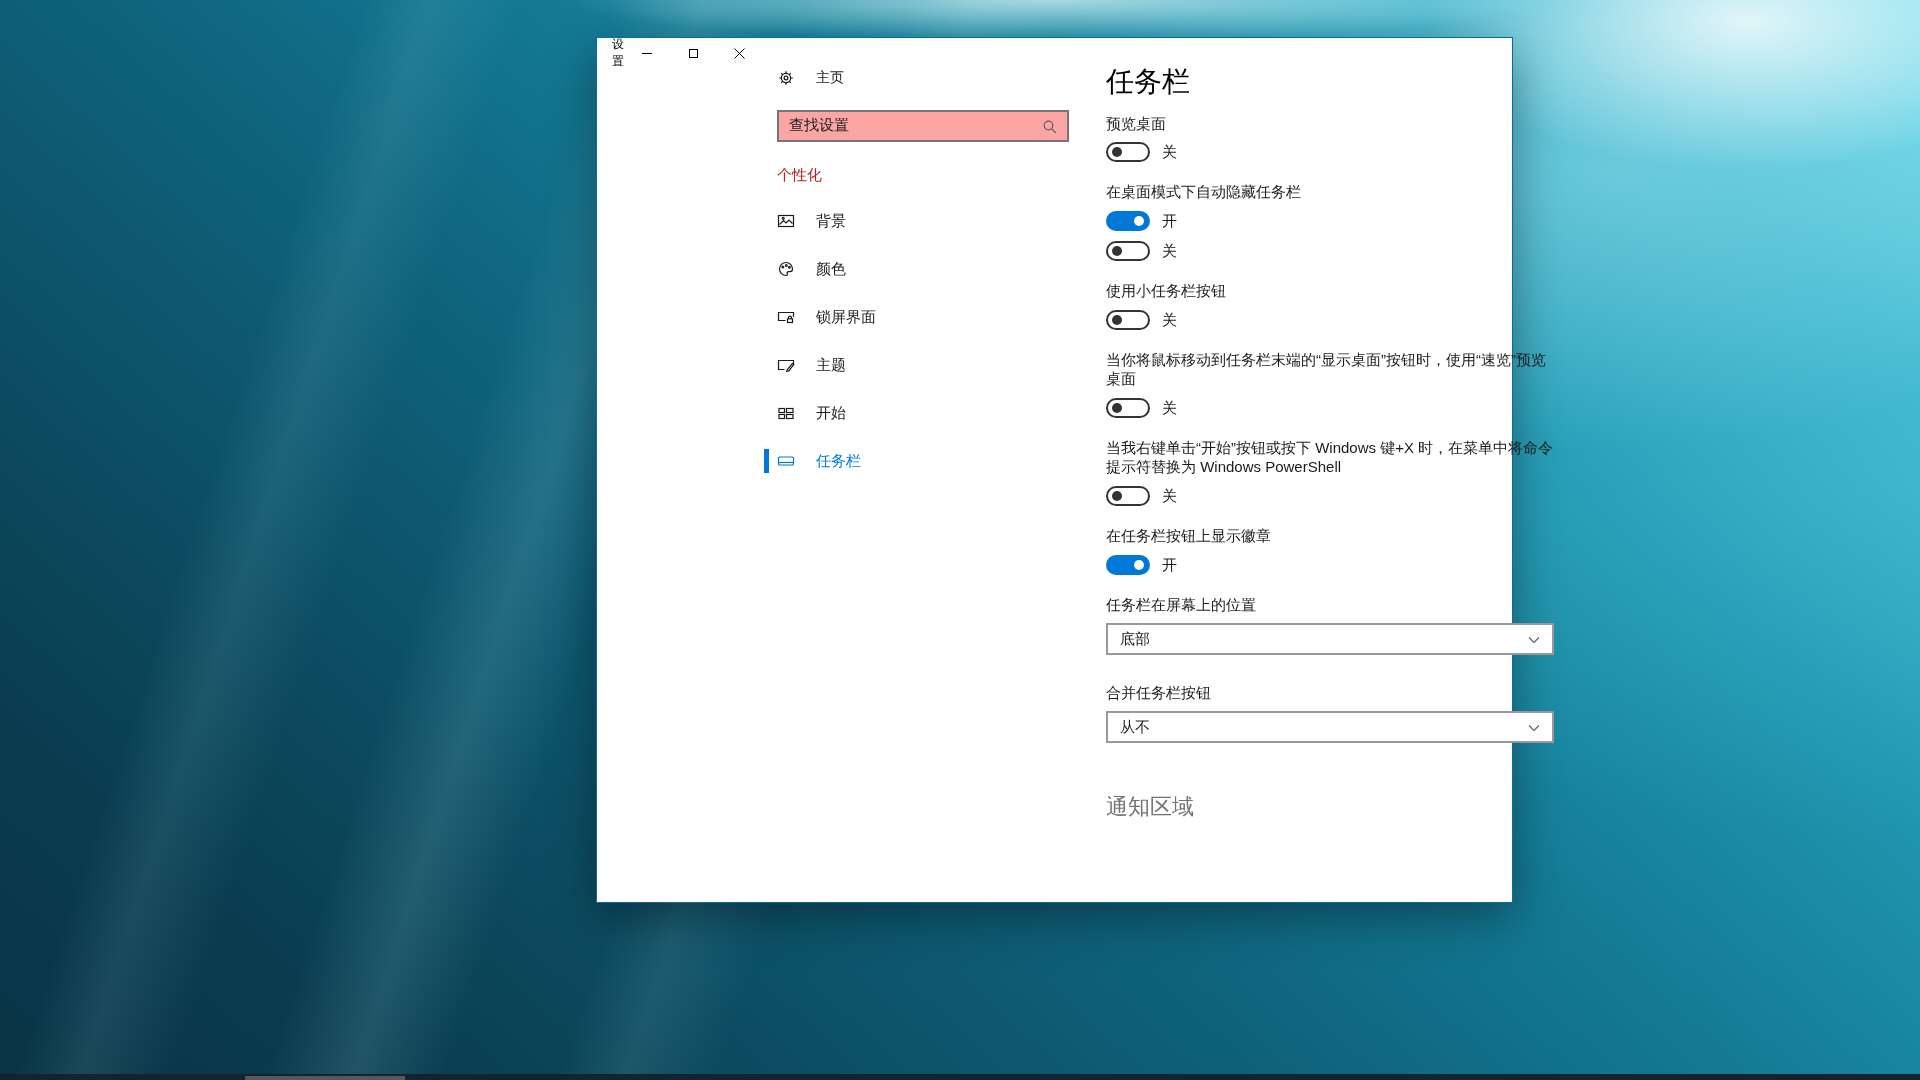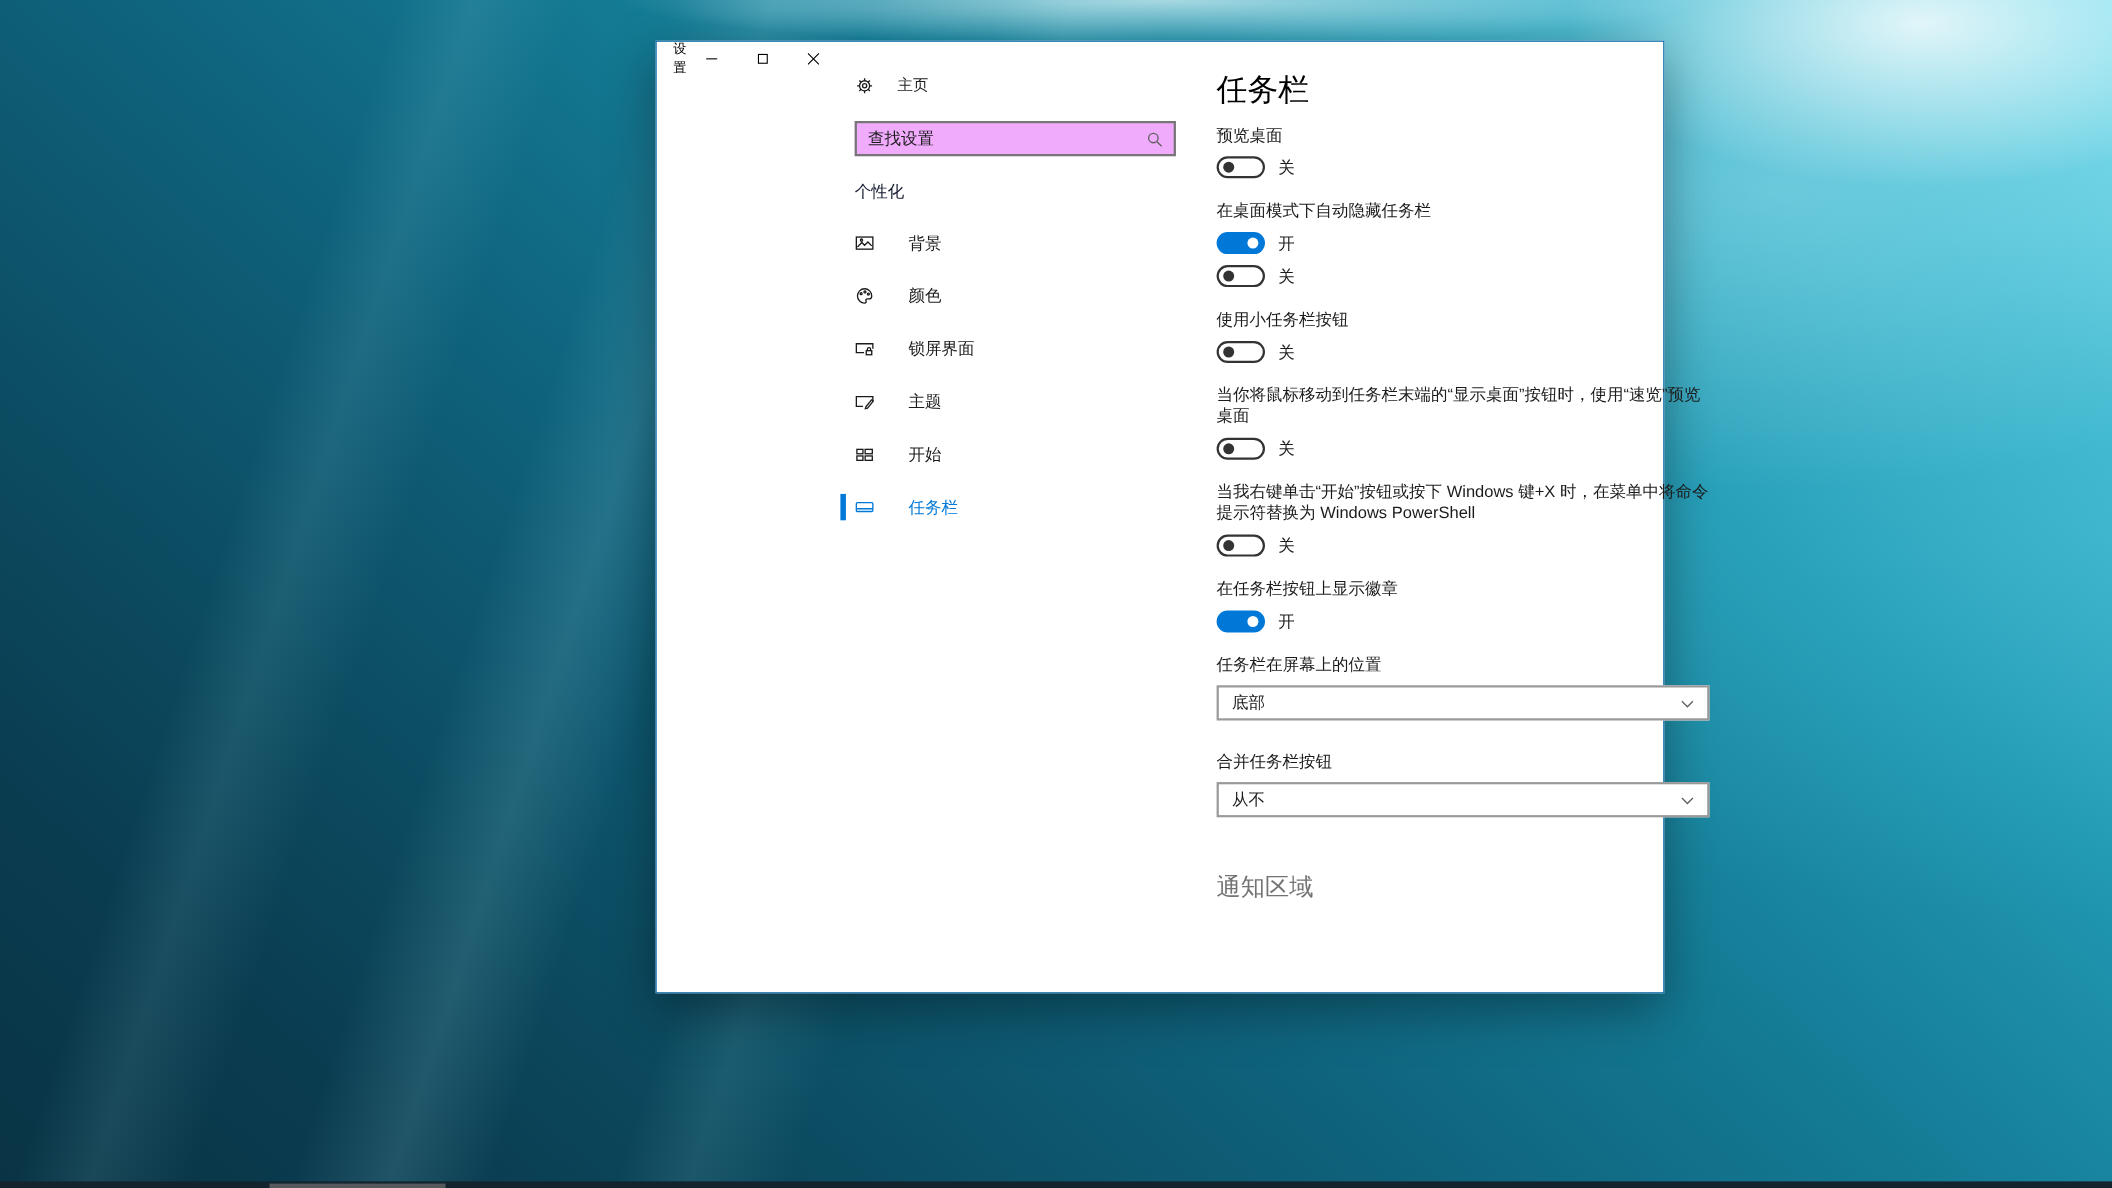--- a/index.html
+++ b/index.html
@@ -36,30 +36,30 @@
   .glyph-min { width:10px; height:1px; background:#000; }
   .glyph-max { width:9px; height:9px; border:1px solid #000; }
 
   .win-body { flex:1; display:flex; min-height:0; }
 
   
   .sidebar { width:344px; flex:0 0 344px; position:relative; }
   .home-row { margin-top:20px; height:40px; display:flex; align-items:center; padding-left:15px; font-size:14px; }
   .home-row .ic { width:18px; height:18px; margin-right:21px; display:flex; }
   .searchbox { margin:12px 15px 0 15px; width:292px; height:32px; border:2px solid #767676;
-    display:flex; align-items:center; background:#f0abfc; position:relative; }
+    display:flex; align-items:center; background:#fca5a5; position:relative;font-family:Liberation Mono, monospace; }
   .searchbox input { border:none; outline:none; flex:1; height:100%; font-size:15px;
     padding:0 34px 0 10px; font-family:inherit; color:#1b1b1b; background:transparent; }
   .searchbox input::placeholder { color:#1b1b1b; opacity:1; }
   .searchbox .mag { position:absolute; right:8px; top:6px; }
   .side-section { margin-top:21px; height:24px; line-height:24px; padding-left:15px;
-    font-size:15px; color:#0f172a; }
+    font-size:15px; color:#b91c1c; }
   .nav { margin-top:10px; }
   .nav-item { height:48px; display:flex; align-items:center; padding-left:15px;
-    font-size:15px; position:relative; color:#1b1b1b; cursor:default;gap:10px; }
+    font-size:15px; position:relative; color:#1b1b1b; cursor:default; }
   .nav-item .ic { width:18px; height:18px; margin-right:21px; display:flex; color:inherit; }
   .nav-item.selected { color:#0078d7; }
   .nav-item.selected::before { content:""; position:absolute; left:2px; top:12px;
     width:5px; height:24px; background:#0078d7; }
 
   
   .content { flex:1; min-width:0; }
   .page-title { margin-top:26px; font-size:28px; font-weight:300; line-height:36px; color:#000; }
   .lbl { margin-top:20px; font-size:15px; line-height:19px; max-width:450px; color:#1b1b1b; }
   .lbl.first { margin-top:14px; }

